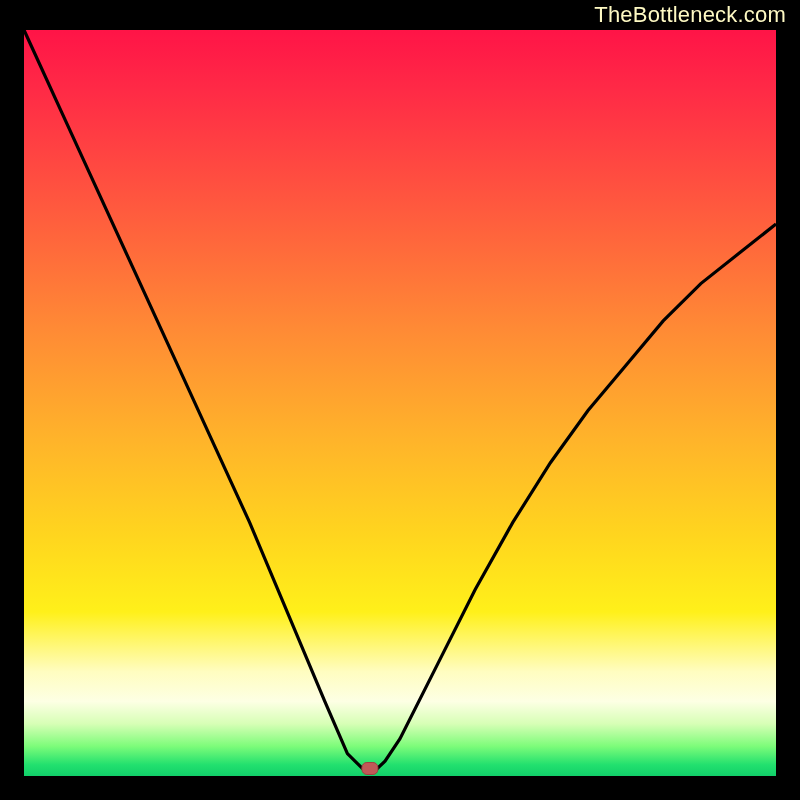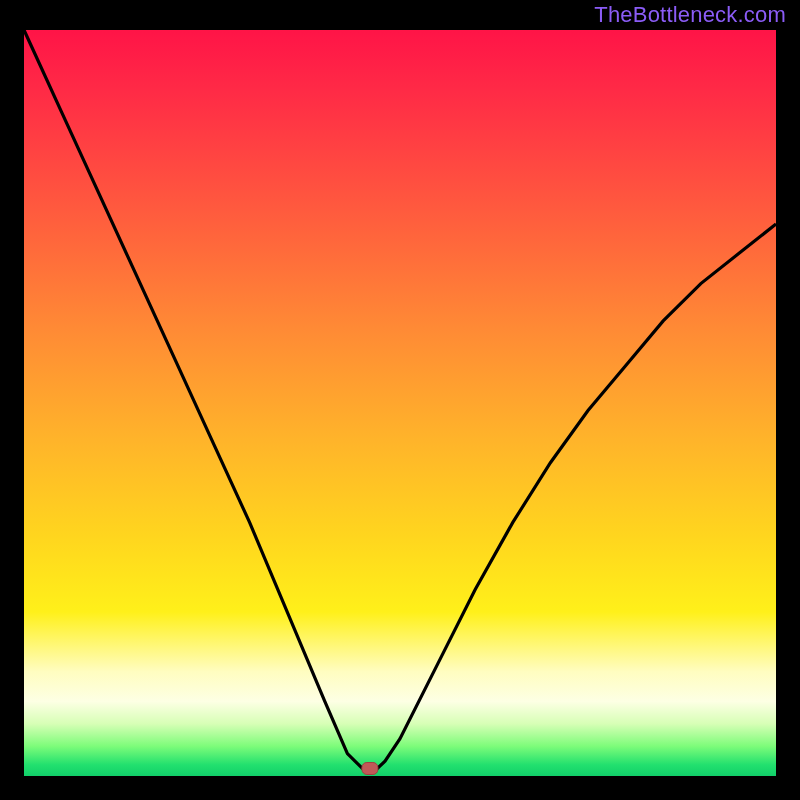--- a/index.html
+++ b/index.html
@@ -14,21 +14,21 @@
   .frame {
     position: relative;
     width: 800px;
     height: 800px;
     background: #000;
   }
   .watermark {
     position: absolute;
     top: 2px;
     right: 14px;
-    color: #8b5cf6;
+    color: #fef9c3;
     font-size: 22px;
     font-weight: 500;
     font-family: Arial, Helvetica, sans-serif;
     letter-spacing: 0.2px;
   }
   .plot {
     position: absolute;
     left: 24px;
     top: 30px;
     width: 752px;

